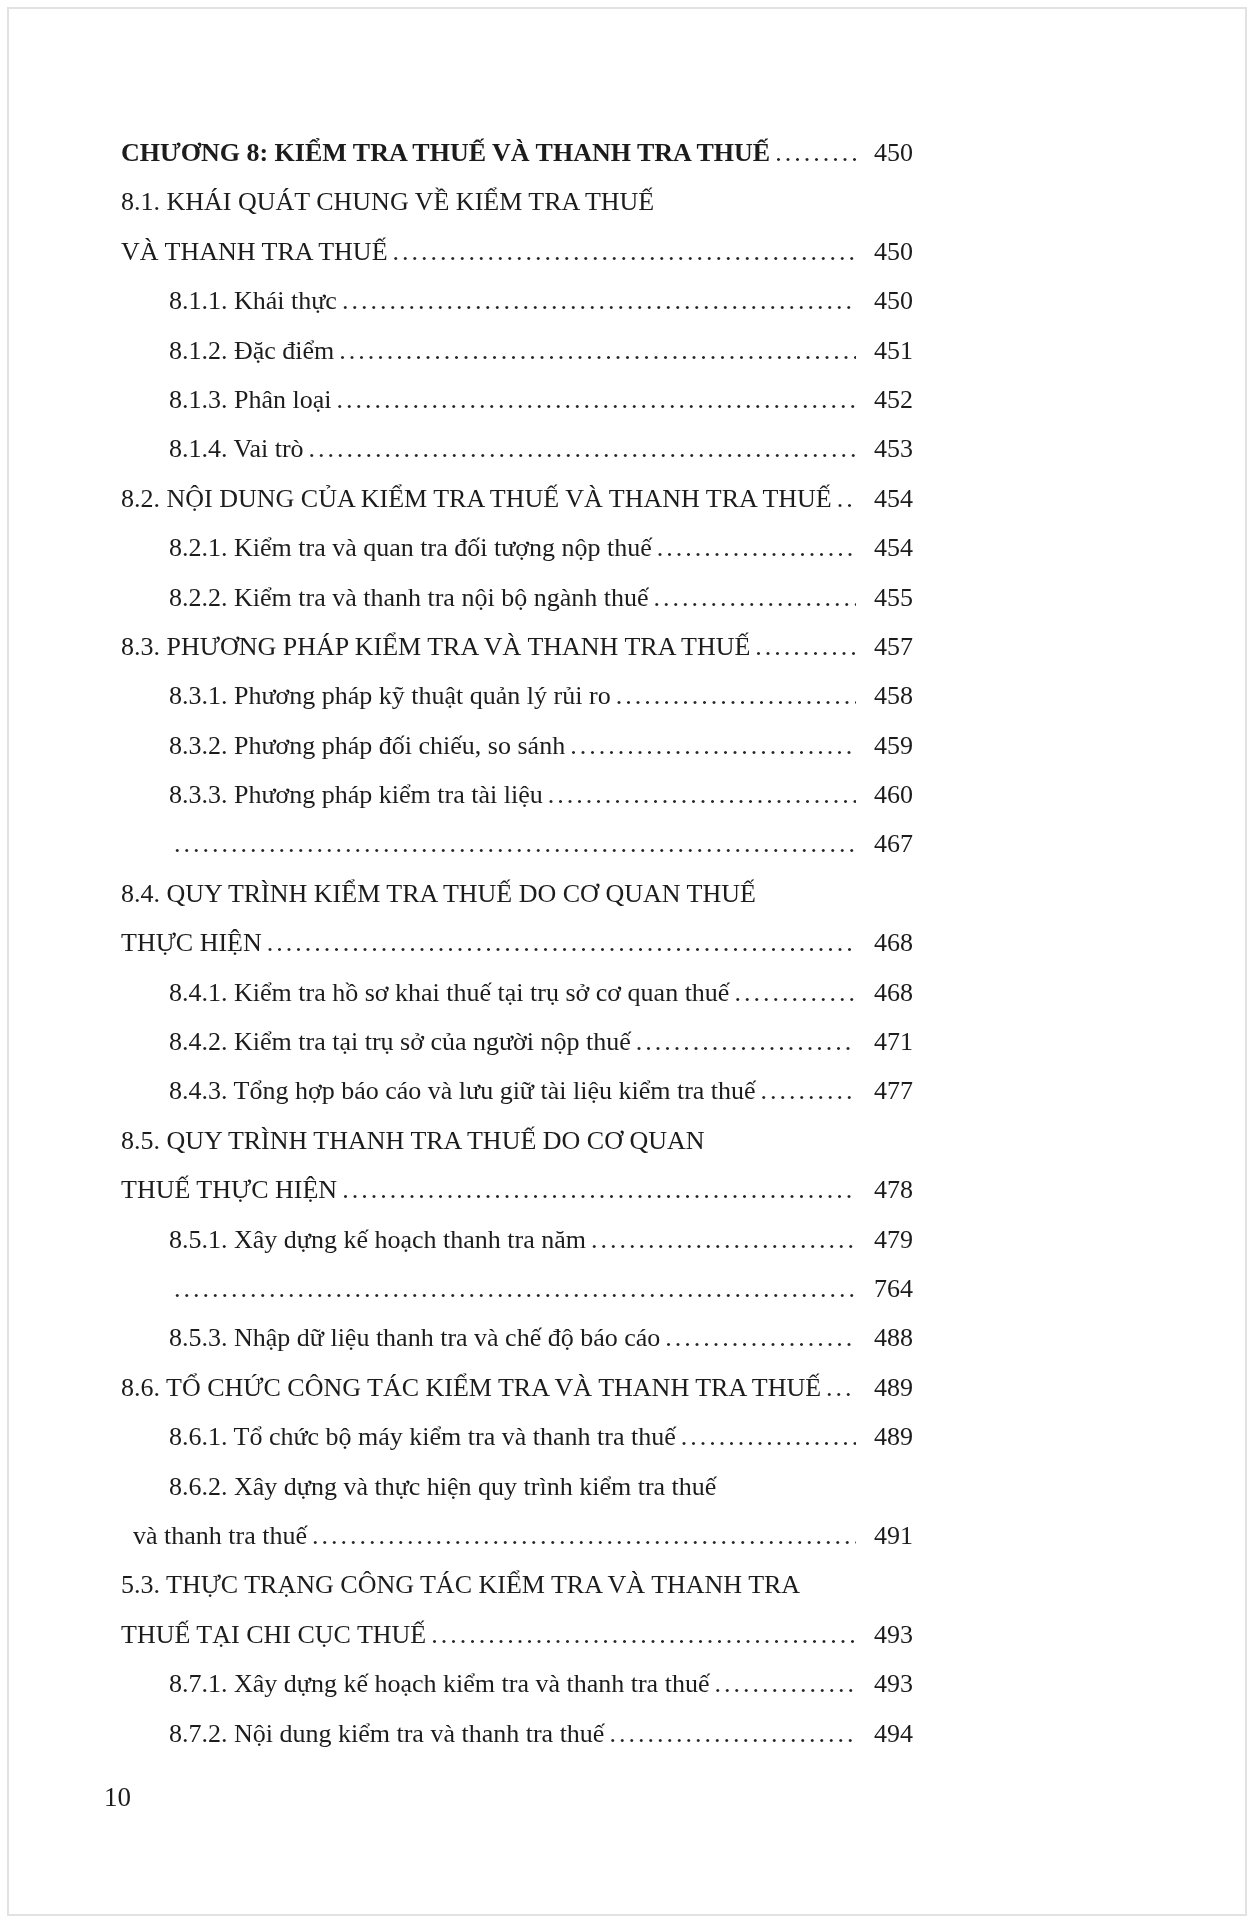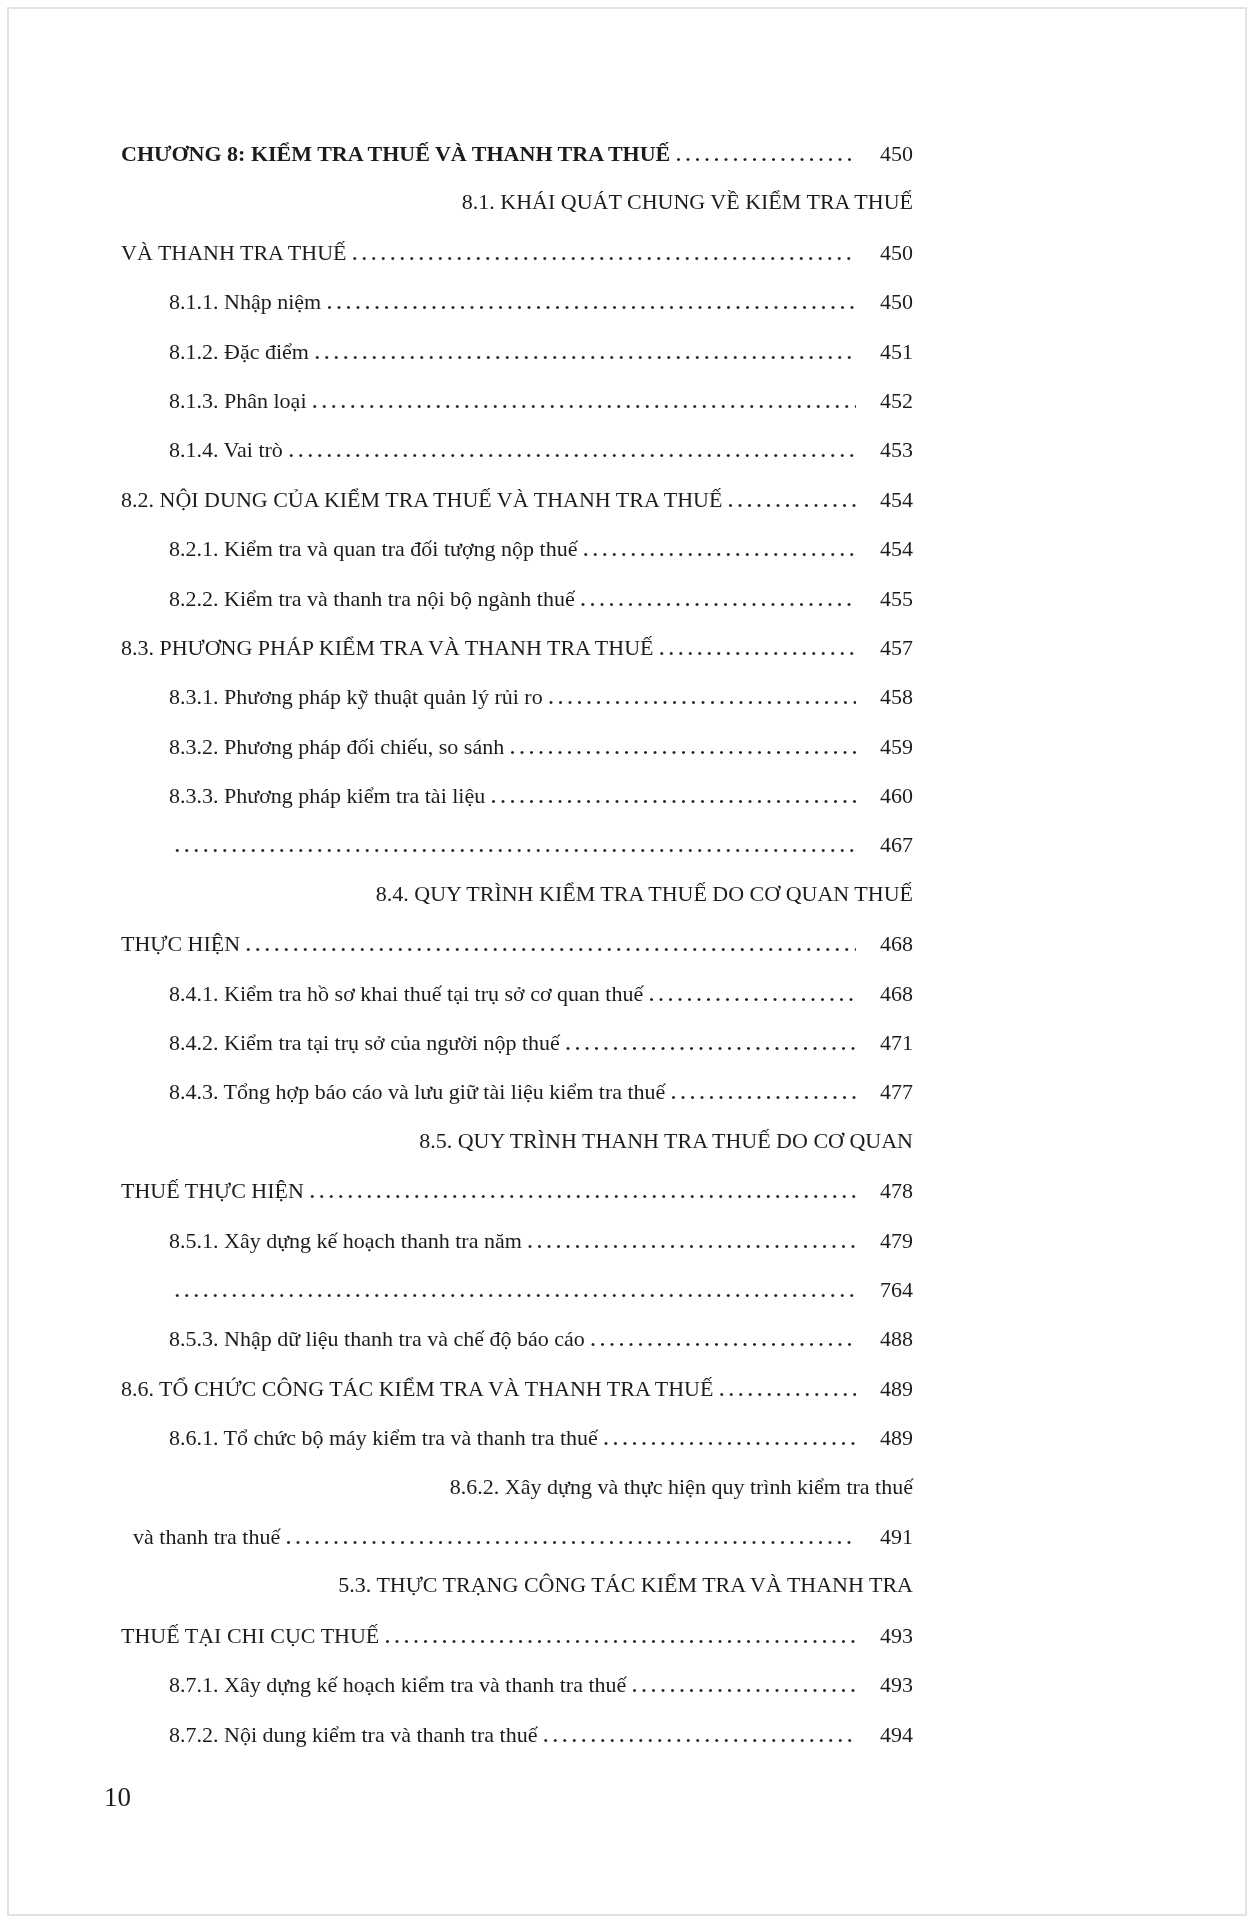--- a/index.html
+++ b/index.html
@@ -21,23 +21,22 @@
   .content {
     position: absolute;
     left: 121px;
     width: 792px;
     top: 128px;
   }
   .toc-row {
     display: flex;
     align-items: baseline;
     height: 49.4px;
-    font-size: 22px;
+    font-size: 26px;
     line-height: 49.4px;
-    justify-content: flex-end;
   }
   .toc-row.chapter { font-weight: 700; }
   .toc-row.section { font-weight: 400; }
   .toc-row.sub  { padding-left: 48px; }
   .toc-row.cont { padding-left: 12px; }
   .entry-text { white-space: nowrap; flex: 0 0 auto; }
   .leader {
     flex: 1 1 auto;
     min-width: 0;
     overflow: hidden;
@@ -79,21 +78,21 @@
       </div>
       <div class="toc-row section">
         <span class="entry-text">8.1. KHÁI QUÁT CHUNG VỀ KIỂM TRA THUẾ</span>
       </div>
       <div class="toc-row section">
         <span class="entry-text">VÀ THANH TRA THUẾ</span>
         <span class="leader"></span>
         <span class="page-num">450</span>
       </div>
       <div class="toc-row sub">
-        <span class="entry-text">8.1.1. Nhập niệm</span>
+        <span class="entry-text">8.1.1. Khái thực</span>
         <span class="leader"></span>
         <span class="page-num">450</span>
       </div>
       <div class="toc-row sub">
         <span class="entry-text">8.1.2. Đặc điểm</span>
         <span class="leader"></span>
         <span class="page-num">451</span>
       </div>
       <div class="toc-row sub">
         <span class="entry-text">8.1.3. Phân loại</span>

